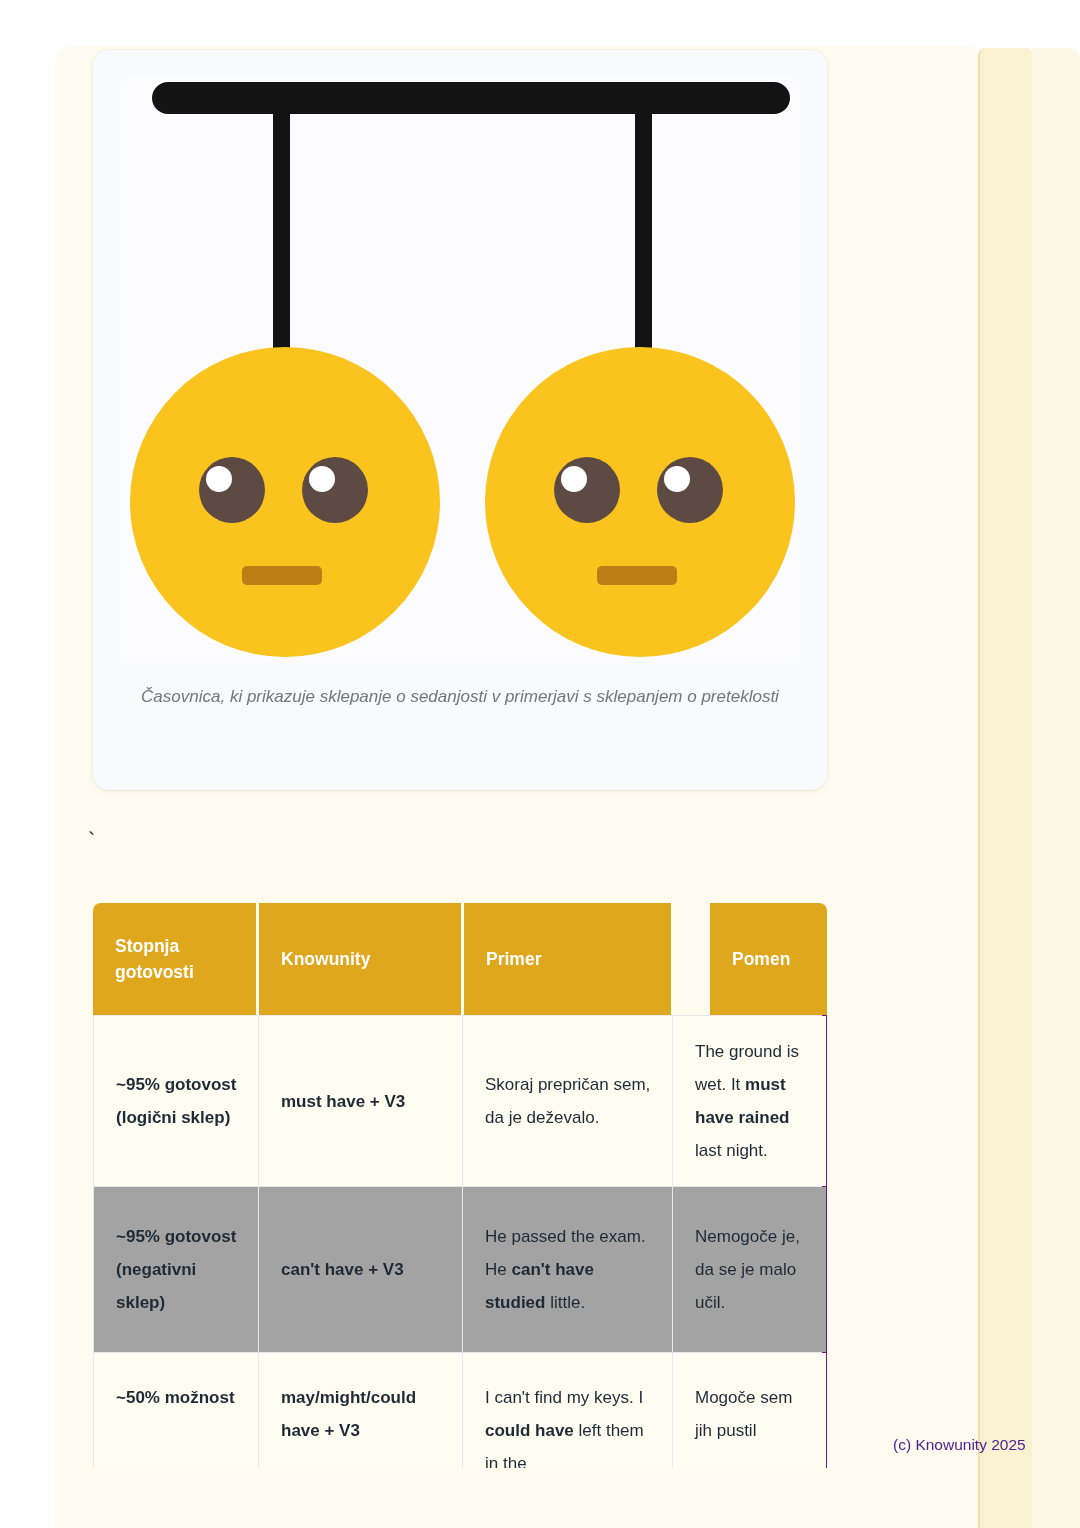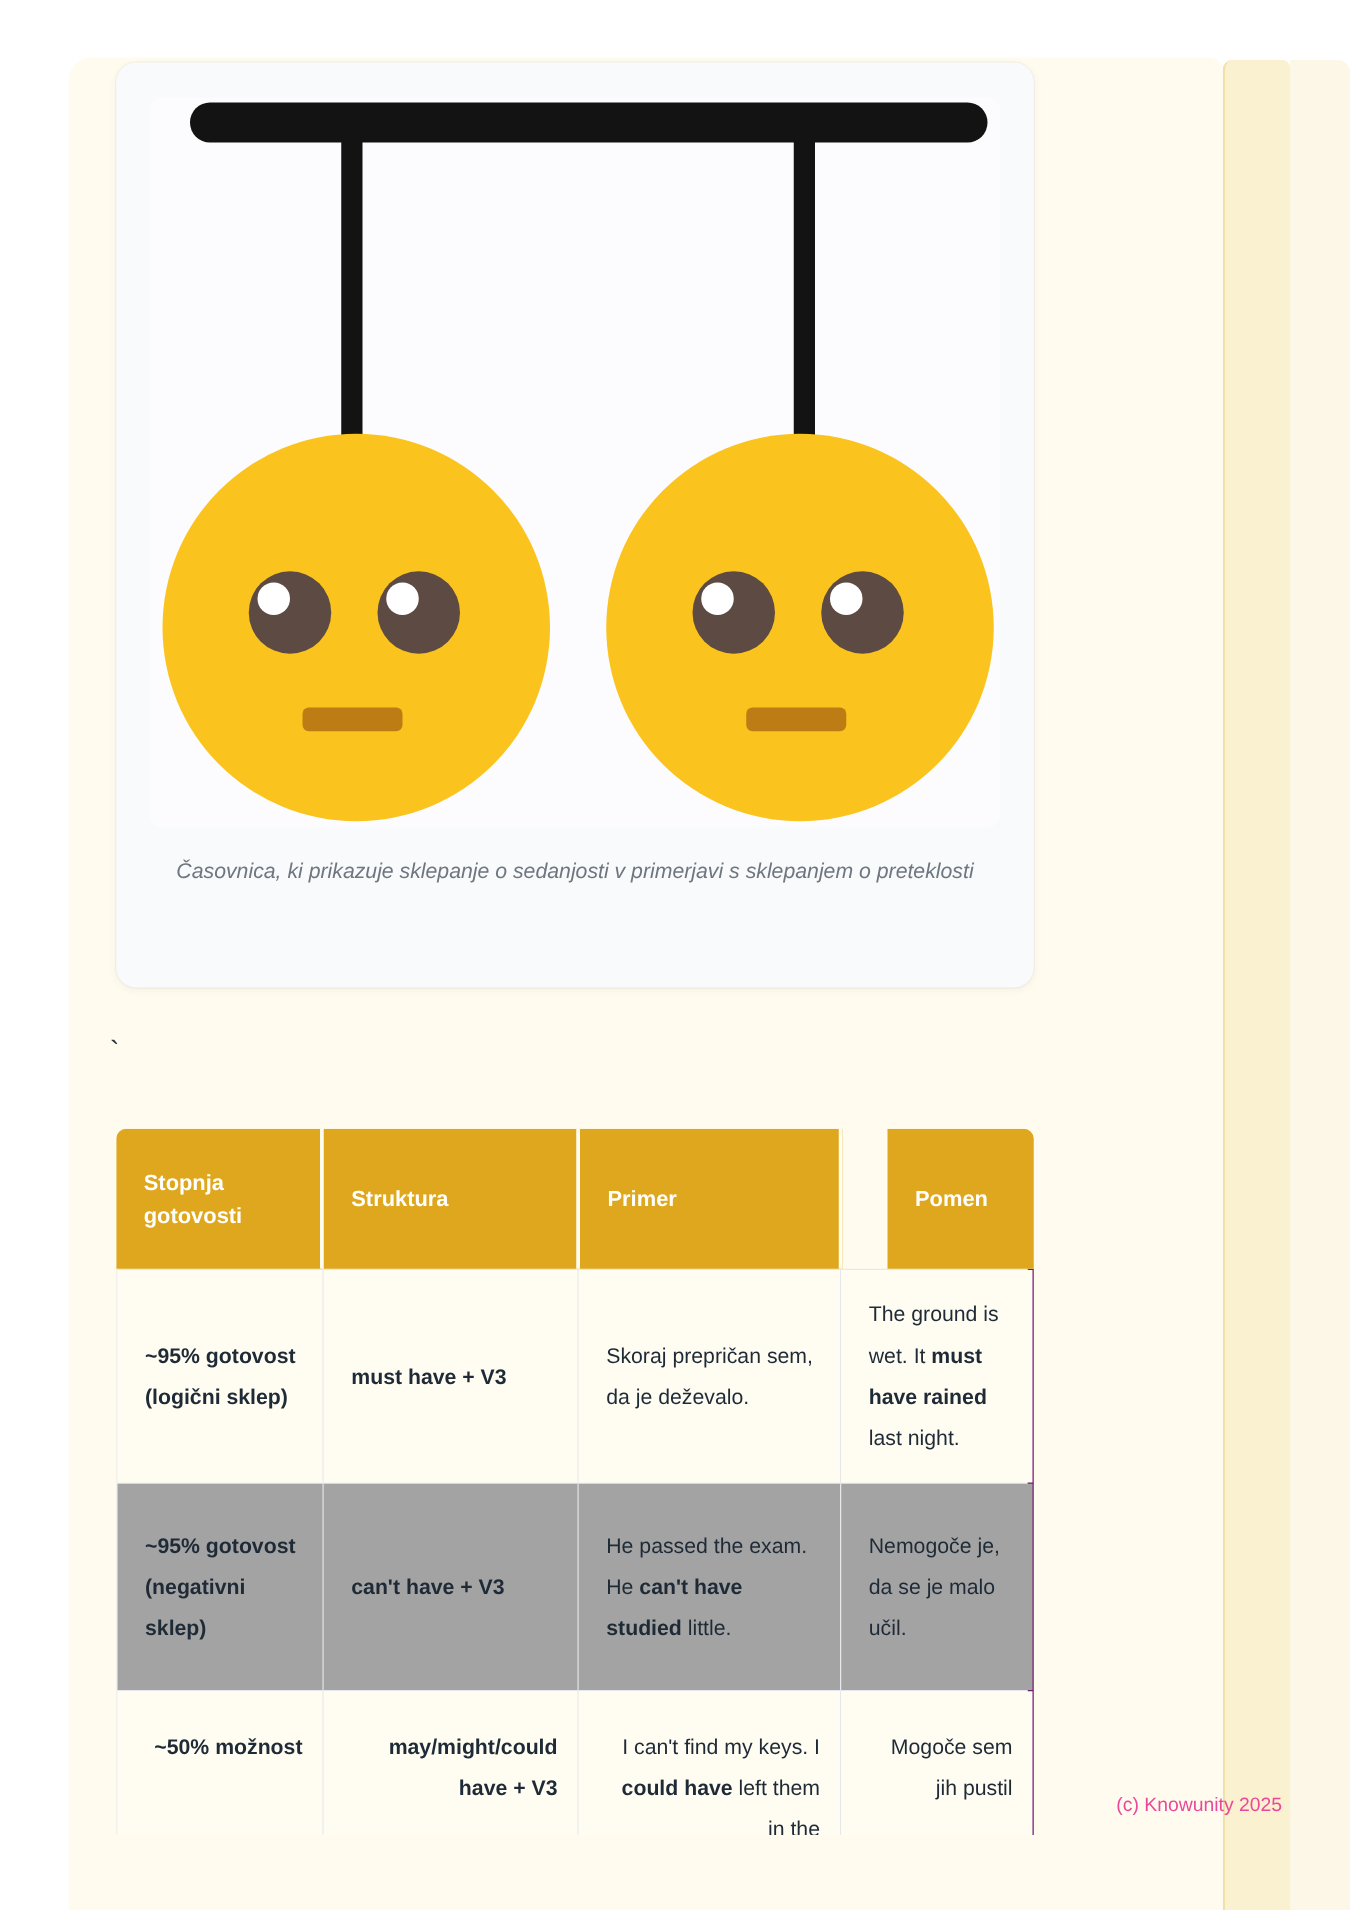--- a/index.html
+++ b/index.html
@@ -59,29 +59,29 @@
   .tbody{border-left:1px solid #E6E8EB;border-right:5px solid #701a75;
     box-sizing:border-box;width:734px;}
   .tr{display:grid;grid-template-columns:165px 204px 210px 153px;
     border-top:1px solid #E6E8EB;}
   .tr.alt .td{background:#a3a3a3;}
   .td{background:#FFFDF2;box-sizing:border-box;padding:18px 16px 18px 22px;
     font-size:17px;line-height:33px;display:flex;flex-direction:column;
     justify-content:center;border-right:1px solid #E6E8EB;}
   .td:last-child{border-right:none;}
   .td.bold{font-weight:700;}
-  .tr.clipped{min-height:170px;text-align:right;}
+  .tr.clipped{min-height:170px;}
   .tr.clipped .td{justify-content:flex-start;padding-top:28px;}
   .tr-h1{min-height:170px;}
   .tr-h2{min-height:165px;}
   b{font-weight:700;}
 
   
   .watermark{position:absolute;left:893px;top:1436px;font-size:15.5px;
-    color:#ec4899;white-space:nowrap;text-align:right;}
+    color:#4c1d95;white-space:nowrap;text-align:right;}
 </style>
 </head>
 <body>
 
 <div id="stage">
 
   <div class="cream-sheet"></div>
   <div class="page-band"></div>
   <div class="right-sliver"></div>
 
@@ -113,21 +113,21 @@
     </div>
 
     <div class="caption">Časovnica, ki prikazuje sklepanje o sedanjosti v primerjavi s sklepanjem o preteklosti</div>
   </div>
 
   <div class="stray">`</div>
 
   <div class="table-wrap">
     <div class="thead" id="thead">
         <div class="th">Stopnja gotovosti</div>
-        <div class="th">Struktura</div>
+        <div class="th">Knowunity</div>
         <div class="th">Primer</div>
         <div class="th">Pomen</div>
       </div>
     <div class="tbody" id="tbody">
         <div class="tr tr-h1">
           <div class="td bold">
             <span>~95% gotovost (logični sklep)</span>
           </div>
           <div class="td bold">
             <span>must have + V3</span>

